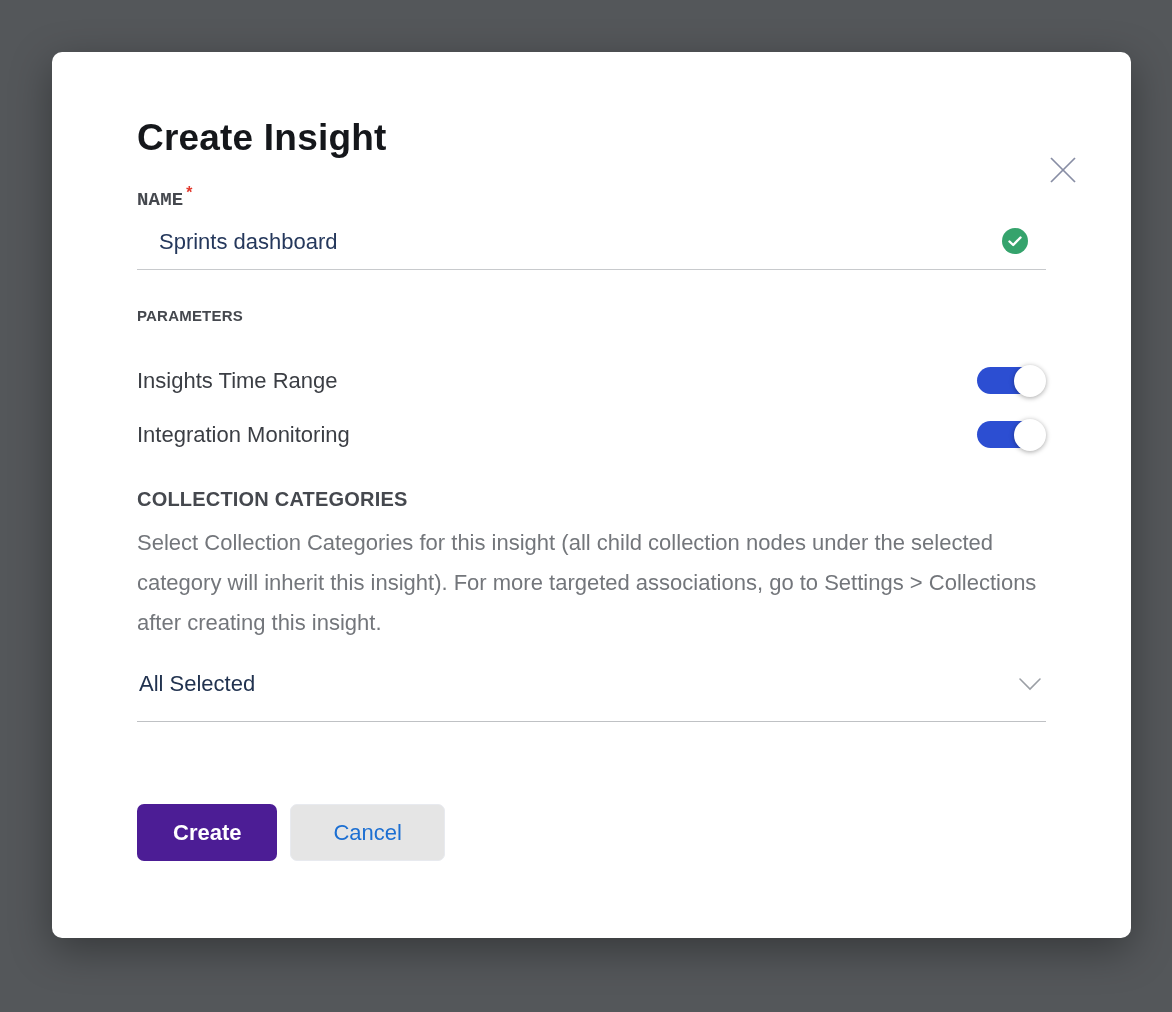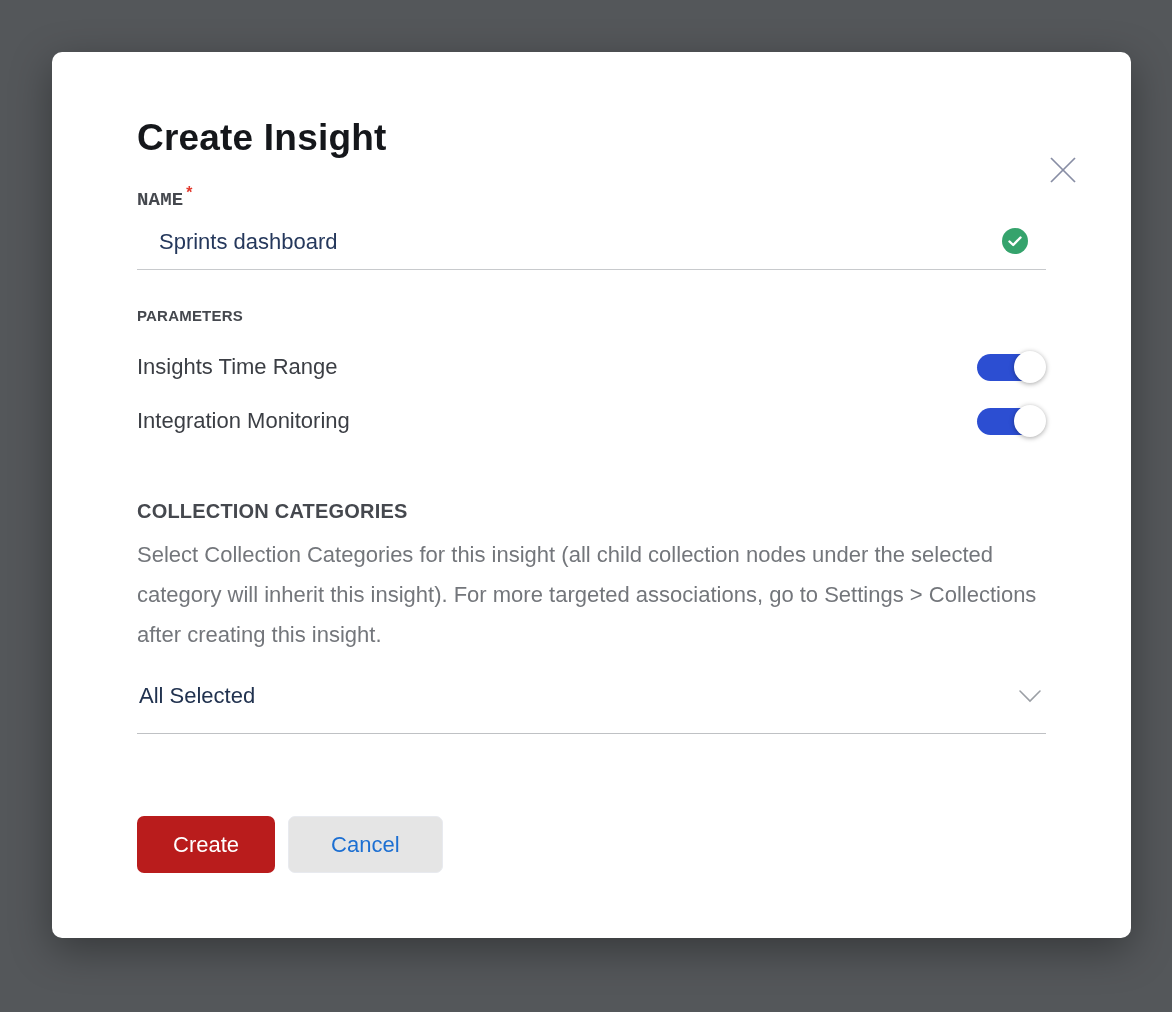--- a/index.html
+++ b/index.html
@@ -94,21 +94,21 @@
   .section-label {
     margin-top: 37px;
     font-size: 15px;
     font-weight: 700;
     color: #45484e;
     letter-spacing: 0.2px;
   }
   .param-rows { margin-top: 16px; }
   .param-row {
     display: flex;
-    align-items: center;
+    align-items: flex-end;
     justify-content: space-between;
     height: 54px;
   }
   .param-label {
     font-size: 22px;
     color: #3b3e44;
   }
   .toggle {
     position: relative;
     width: 67px;
@@ -128,21 +128,21 @@
     transform: translateY(-50%);
     width: 32px;
     height: 32px;
     border-radius: 50%;
     background: #ffffff;
     box-shadow: 0 1px 5px rgba(0,0,0,0.35);
     transition: left .15s;
   }
   .toggle.on .knob { left: 37px; }
   .cc-heading {
-    margin-top: 52px;
+    margin-top: 40px;
     font-size: 20px;
     font-weight: 700;
     color: #45484e;
     letter-spacing: 0.2px;
   }
   .cc-desc {
     margin-top: 12px;
     font-size: 22px;
     line-height: 40px;
     color: #73767b;
@@ -169,23 +169,23 @@
     gap: 13px;
   }
   .btn {
     font-family: "Liberation Sans", "DejaVu Sans", sans-serif;
     font-size: 22px;
     border-radius: 7px;
     cursor: pointer;
     height: 57px;
   }
   .btn-primary {
-    background: #b91c1c;
+    background: #4c1d95;
     color: #ffffff;
-    font-weight: 400;
+    font-weight: 700;
     border: none;
     padding: 16px 36px;
   }
   .btn-secondary {
     background: #e5e5e5;
     color: #1c6fd2;
     border: 1px solid #e8eaef;
     padding: 0 42px;
     font-weight: 400;
   }

